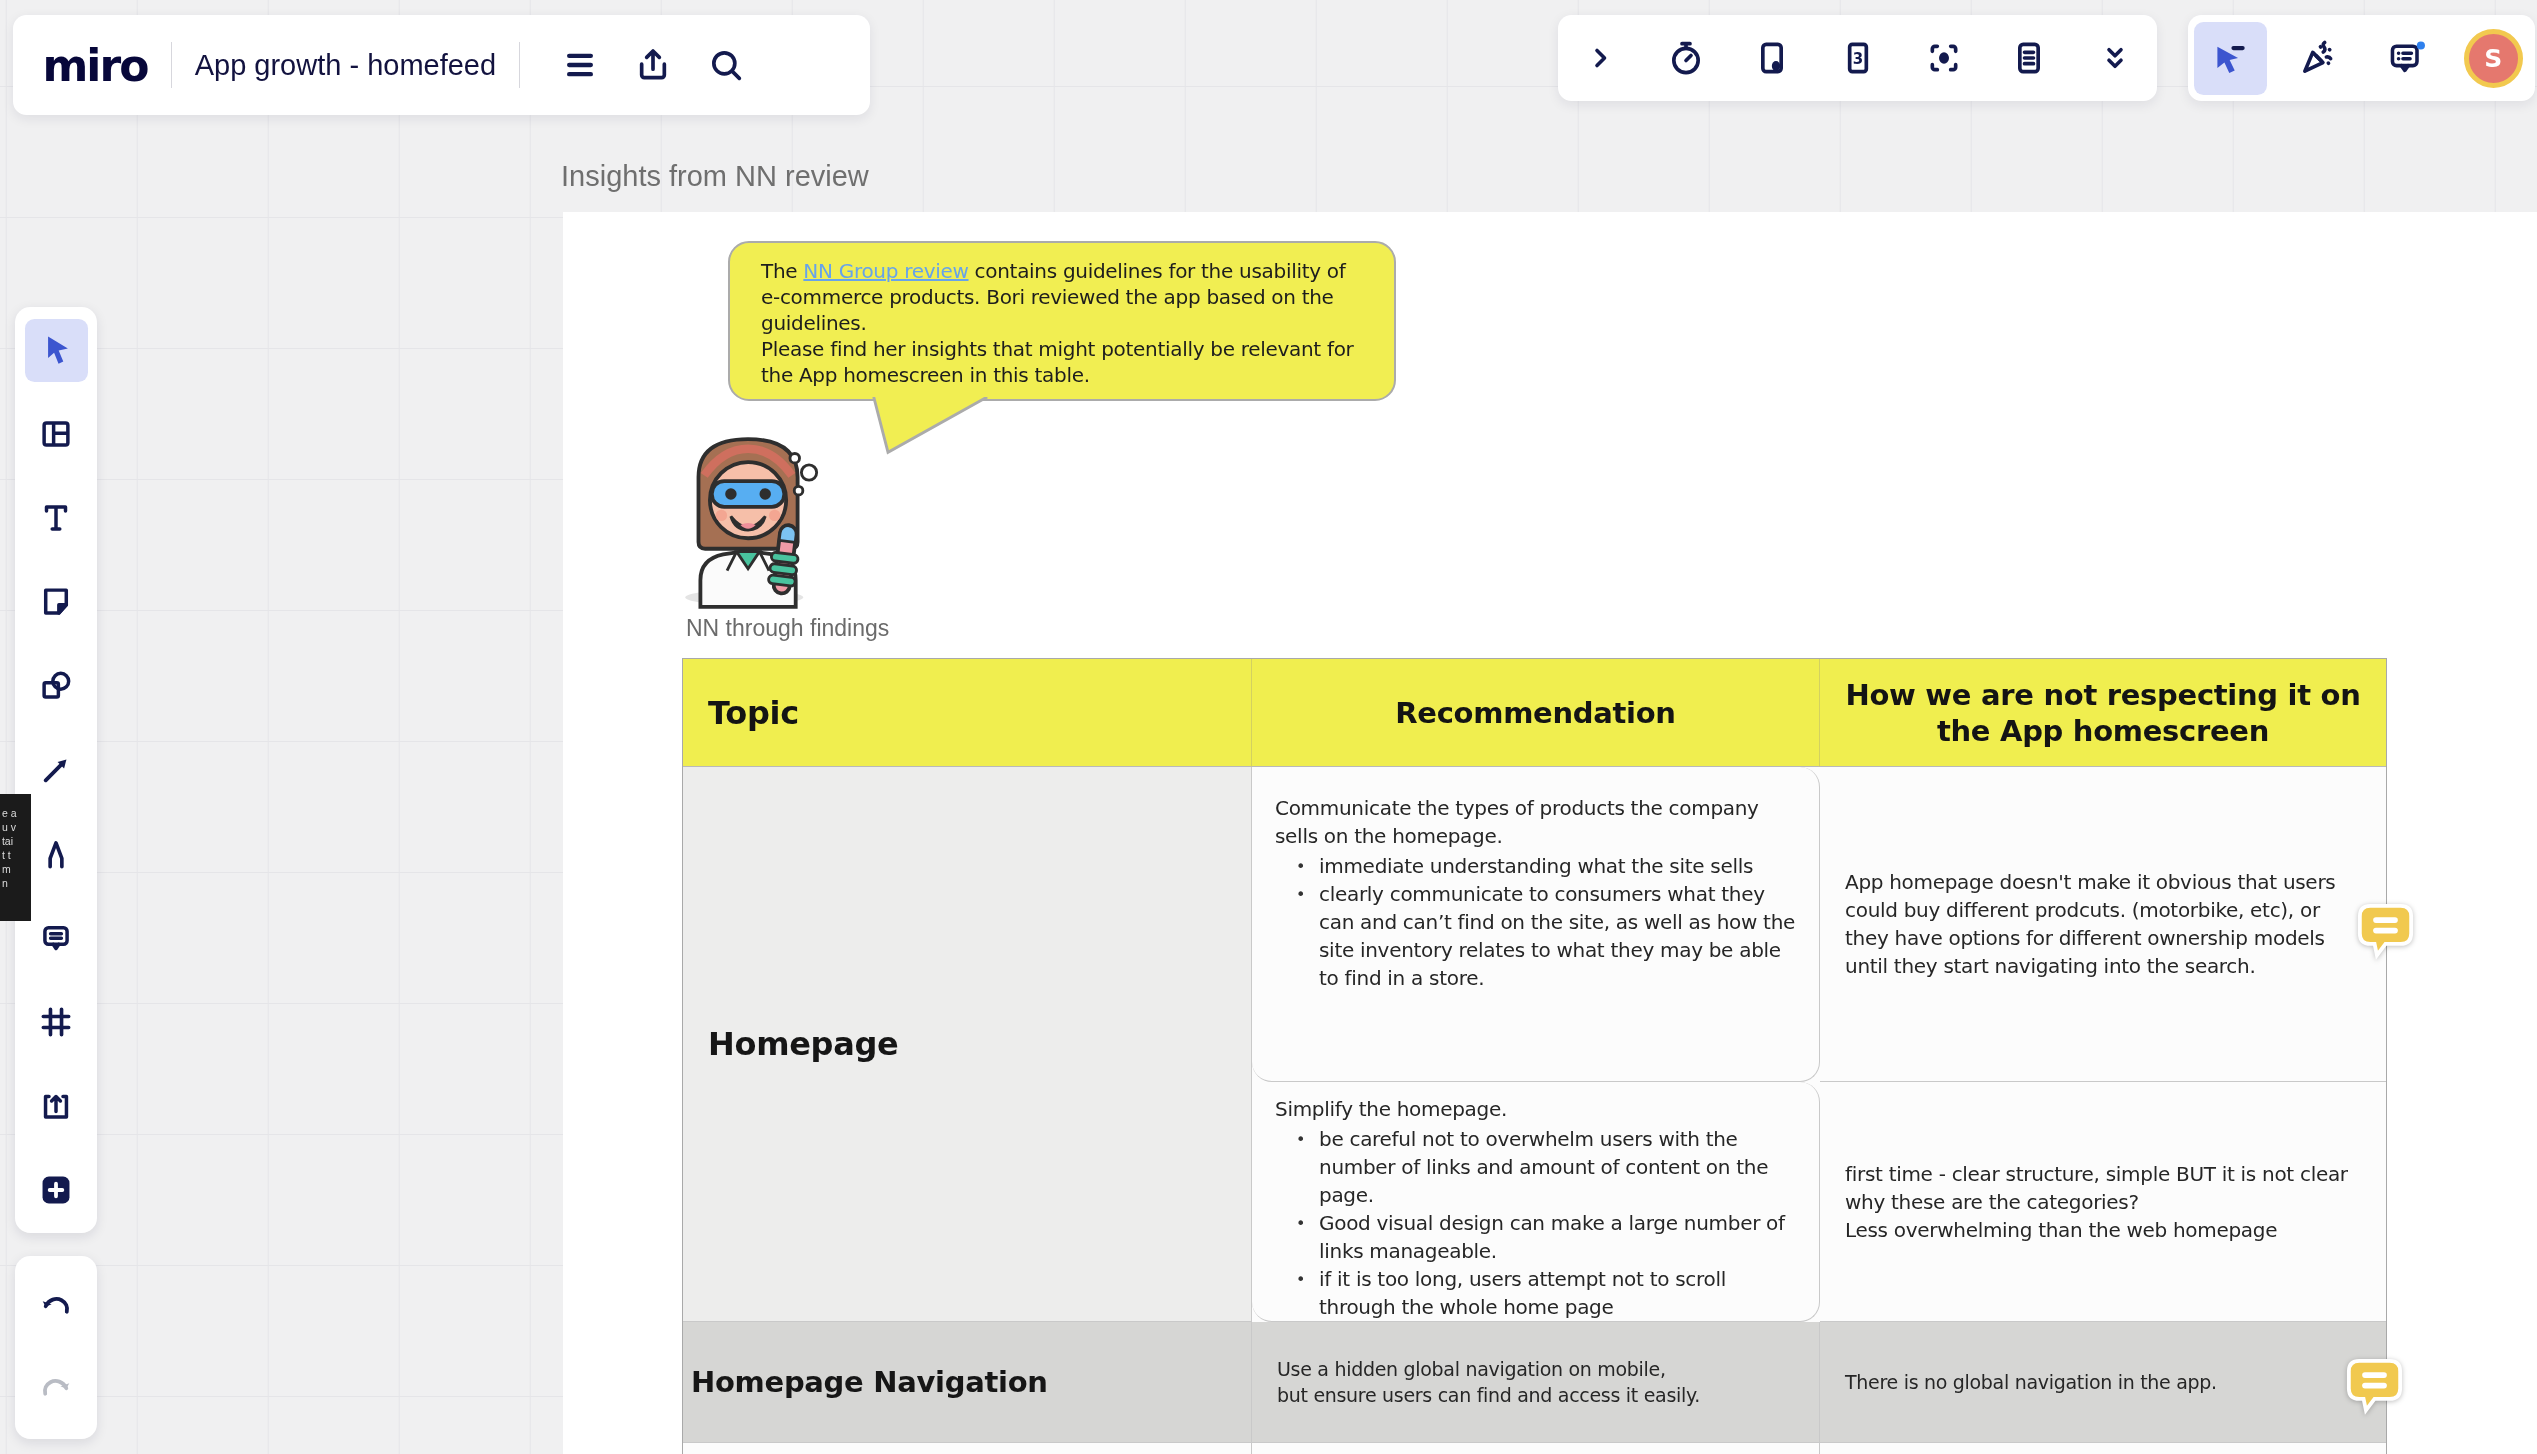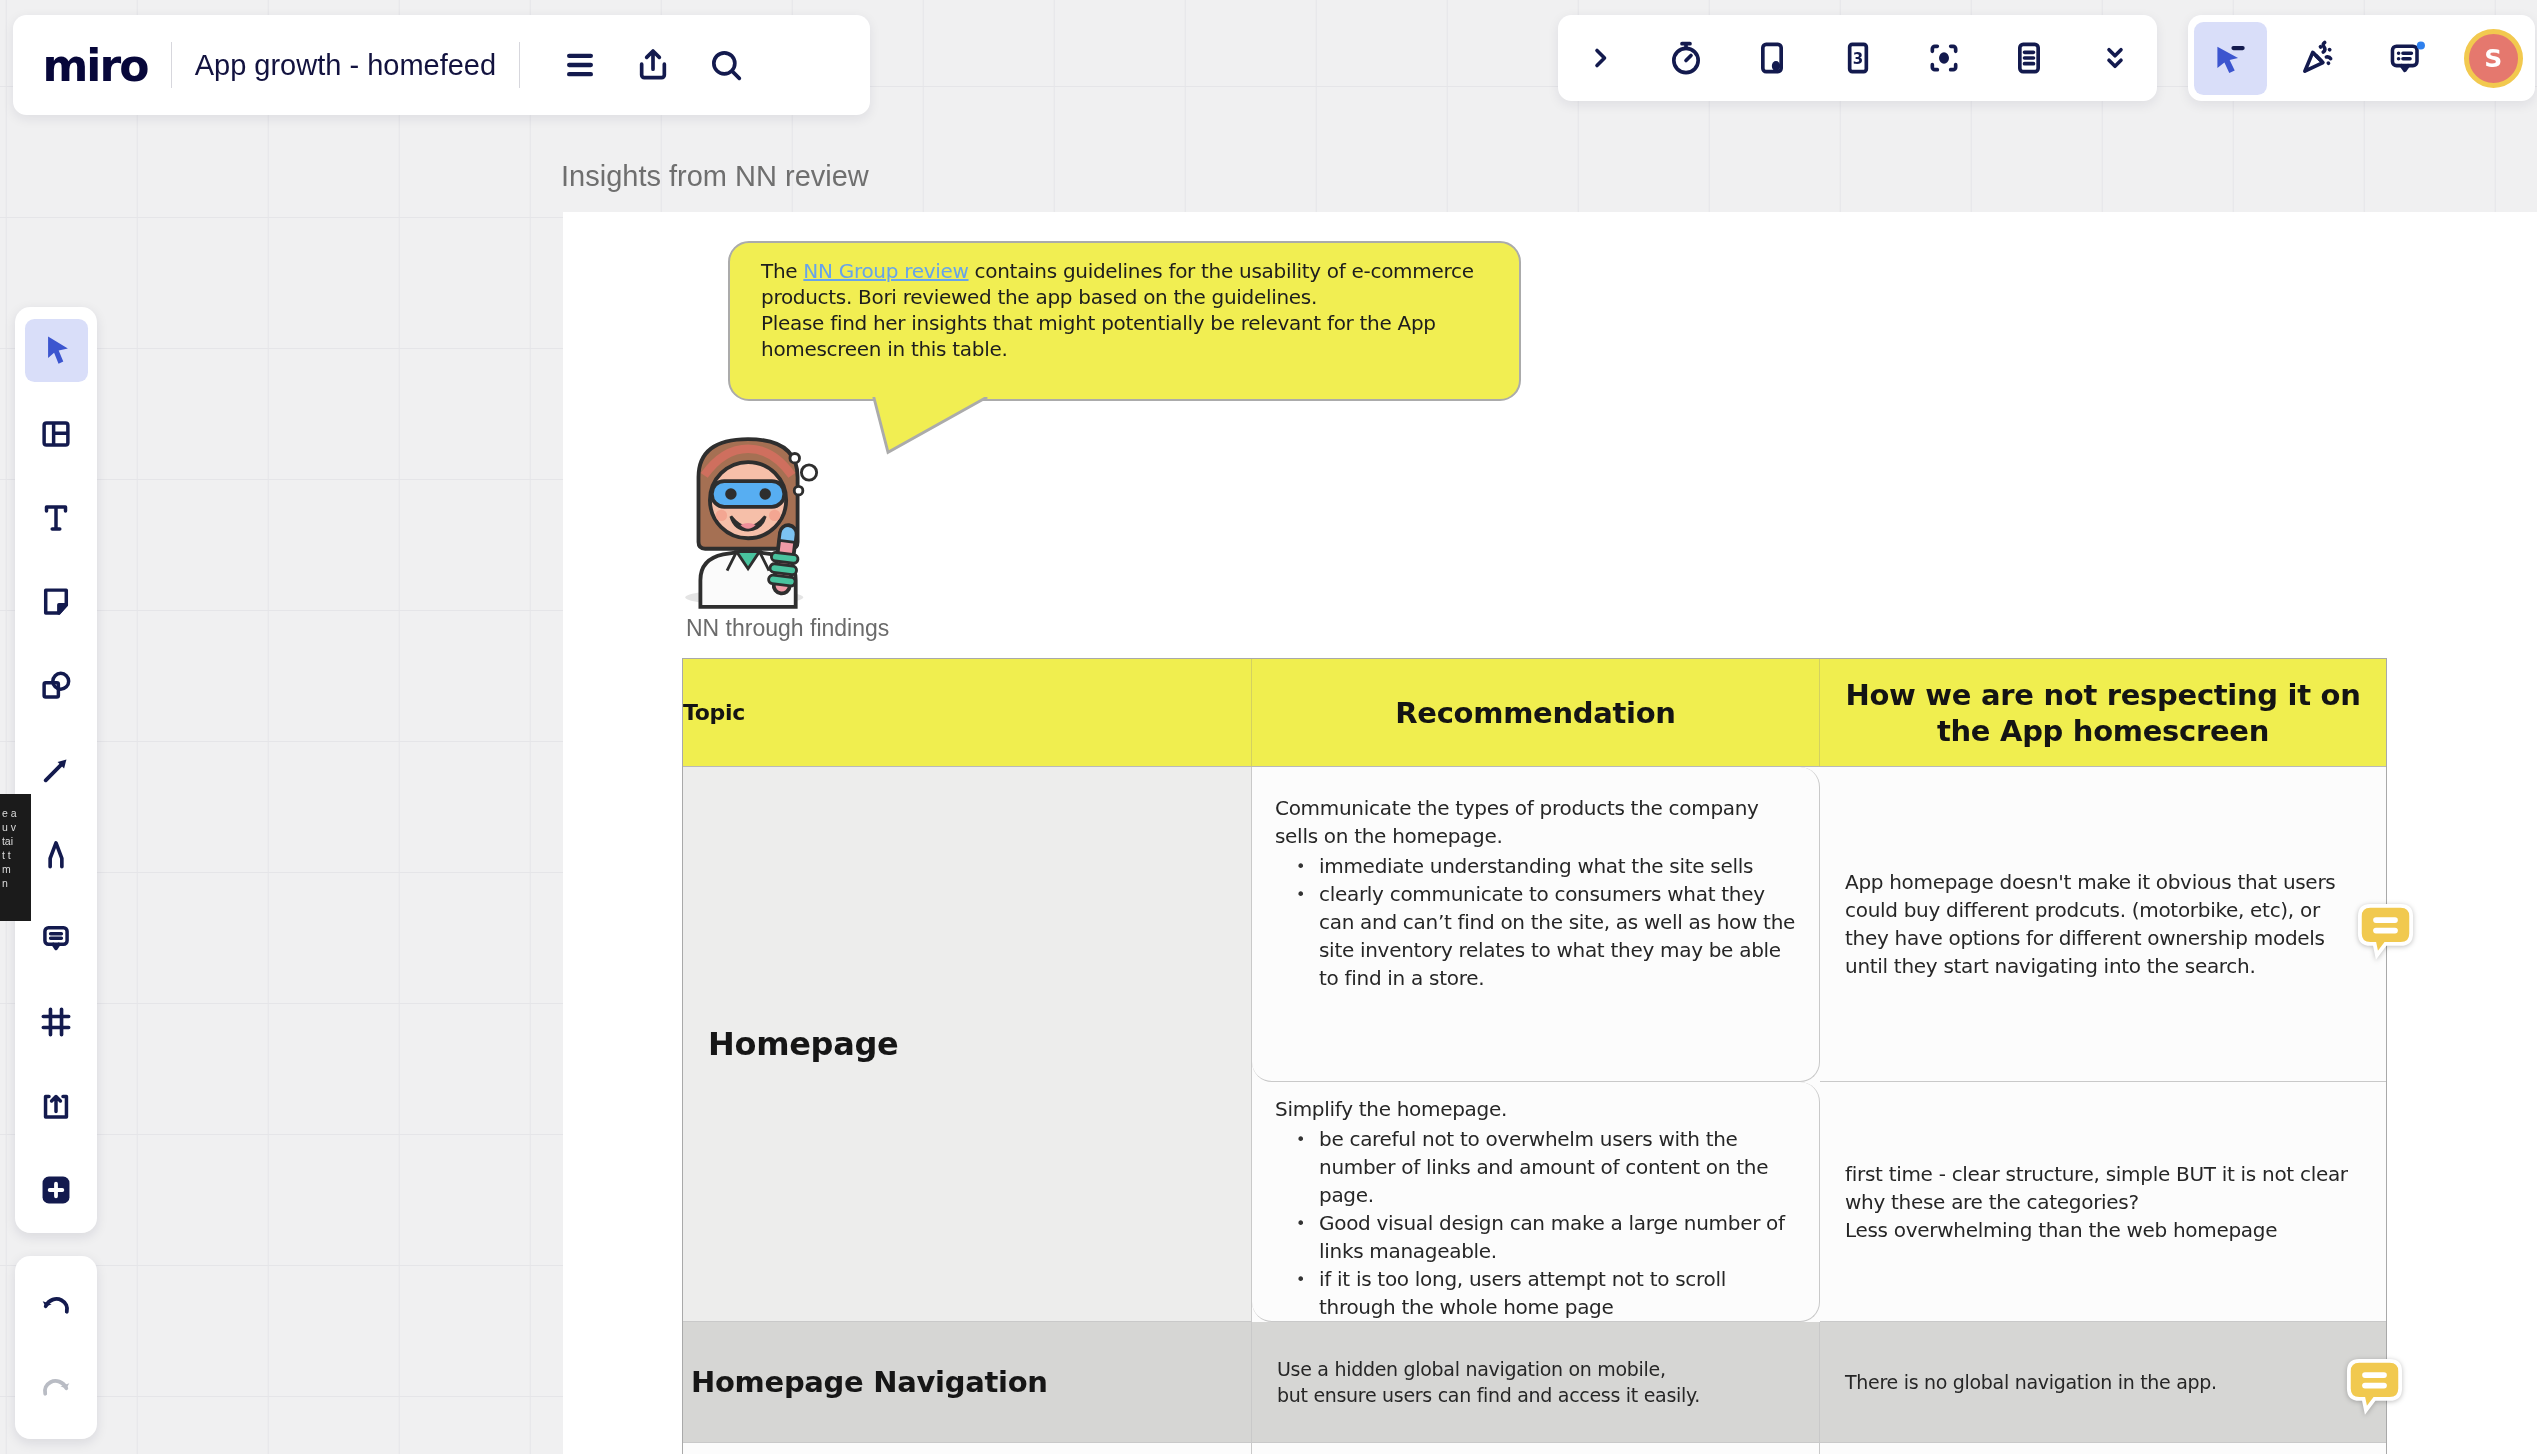--- a/index.html
+++ b/index.html
@@ -30,40 +30,40 @@
   .icon{display:block;}
   
   .toolbar{position:absolute;left:15.3px;top:307px;width:82px;background:#fff;border-radius:15.3px;box-shadow:0 3.8px 11.5px rgba(20,20,60,.10);display:flex;flex-direction:column;align-items:center;padding:11.5px 0;gap:21px;}
   .toolbar2{position:absolute;left:15.3px;top:1256px;width:82px;background:#fff;border-radius:15.3px;box-shadow:0 3.8px 11.5px rgba(20,20,60,.10);display:flex;flex-direction:column;align-items:center;padding:19px 0;gap:19px;}
   .tbtn{width:63px;height:63px;border-radius:9.5px;display:flex;align-items:center;justify-content:center;}
   .tbtn.active{background:#d9def9;}
   
   .clipped-note{position:absolute;left:0;top:794px;width:29px;height:115px;background:#1b1b1b;color:#dcdcdc;
     font-size:10.5px;line-height:14px;padding:11.5px 0 0 1.9px;white-space:pre-line;overflow:hidden;z-index:1;}
   
-  .bubble{position:absolute;left:728px;top:241px;width:793px;height:160px;background:#f1ee52;border:2.9px solid #ababab;
+  .bubble{position:absolute;left:728px;top:241px;width:668px;height:160px;background:#f1ee52;border:2.9px solid #ababab;
     border-radius:21px;box-sizing:border-box;padding:15.3px 25px 0 31px;z-index:3;
     font-family:"DejaVu Sans", sans-serif;font-size:20px;line-height:26px;letter-spacing:-0.3px;color:#1d1d1d;}
   .bubble a{color:#67a3ea;text-decoration:underline;cursor:pointer;}
   .bubble-tail{position:absolute;left:862px;top:397px;z-index:4;}
   
   .scientist{position:absolute;left:668px;top:418px;z-index:2;}
   .caption{position:absolute;left:686px;top:615px;font-size:23px;color:#6b6b6b;}
   
   .tbl{position:absolute;left:682px;top:658px;width:1703px;height:797px;display:grid;
     grid-template-columns:569px 568px 1fr;grid-template-rows:108px 315px 240px 121px 1fr;
     border:1.9px solid #a9a9a9;background:#fcfcfc;box-sizing:content-box;z-index:2;
     font-family:"DejaVu Sans", sans-serif;}
   .cell{border-right:1.9px solid #c9c9c9;border-bottom:1.9px solid #c9c9c9;box-sizing:border-box;overflow:hidden;background:#fcfcfc;}
   .cell.lastcol{border-right:none;}
   .cell.lastrow{border-bottom:none;}
   .th{background:#f0ee4f;border-right-color:#d3d160;border-bottom-color:#b9b9b9;
     display:flex;align-items:center;justify-content:center;text-align:center;
     font-weight:700;font-size:29px;line-height:36px;letter-spacing:-0.3px;color:#141414;}
-  .th.left{justify-content:flex-start;text-align:left;font-size:22px;}
+  .th.left{justify-content:flex-start;text-align:left;padding-left:25px;font-size:32px;}
   .topic-cell{background:#ededec;display:flex;align-items:center;padding-left:25px;
     font-weight:700;font-size:32px;letter-spacing:-0.3px;color:#161616;}
   .topic-span{grid-row:2 / 4;}
   .td{font-size:20px;line-height:28px;letter-spacing:-0.3px;color:#262626;}
   .rec{padding:27px 15.3px 9.5px 23px;border-radius:20px;}
   .rec ul{margin:1.9px 0 0 0;padding-left:44px;list-style:none;}
   .rec li{position:relative;}
   .rec li::before{content:"\2022";position:absolute;left:-23px;top:1px;font-size:16px;color:#333;}
   .issue{display:flex;align-items:center;padding:0 21px 0 25px;}
   .gray{background:#d6d6d4;}

